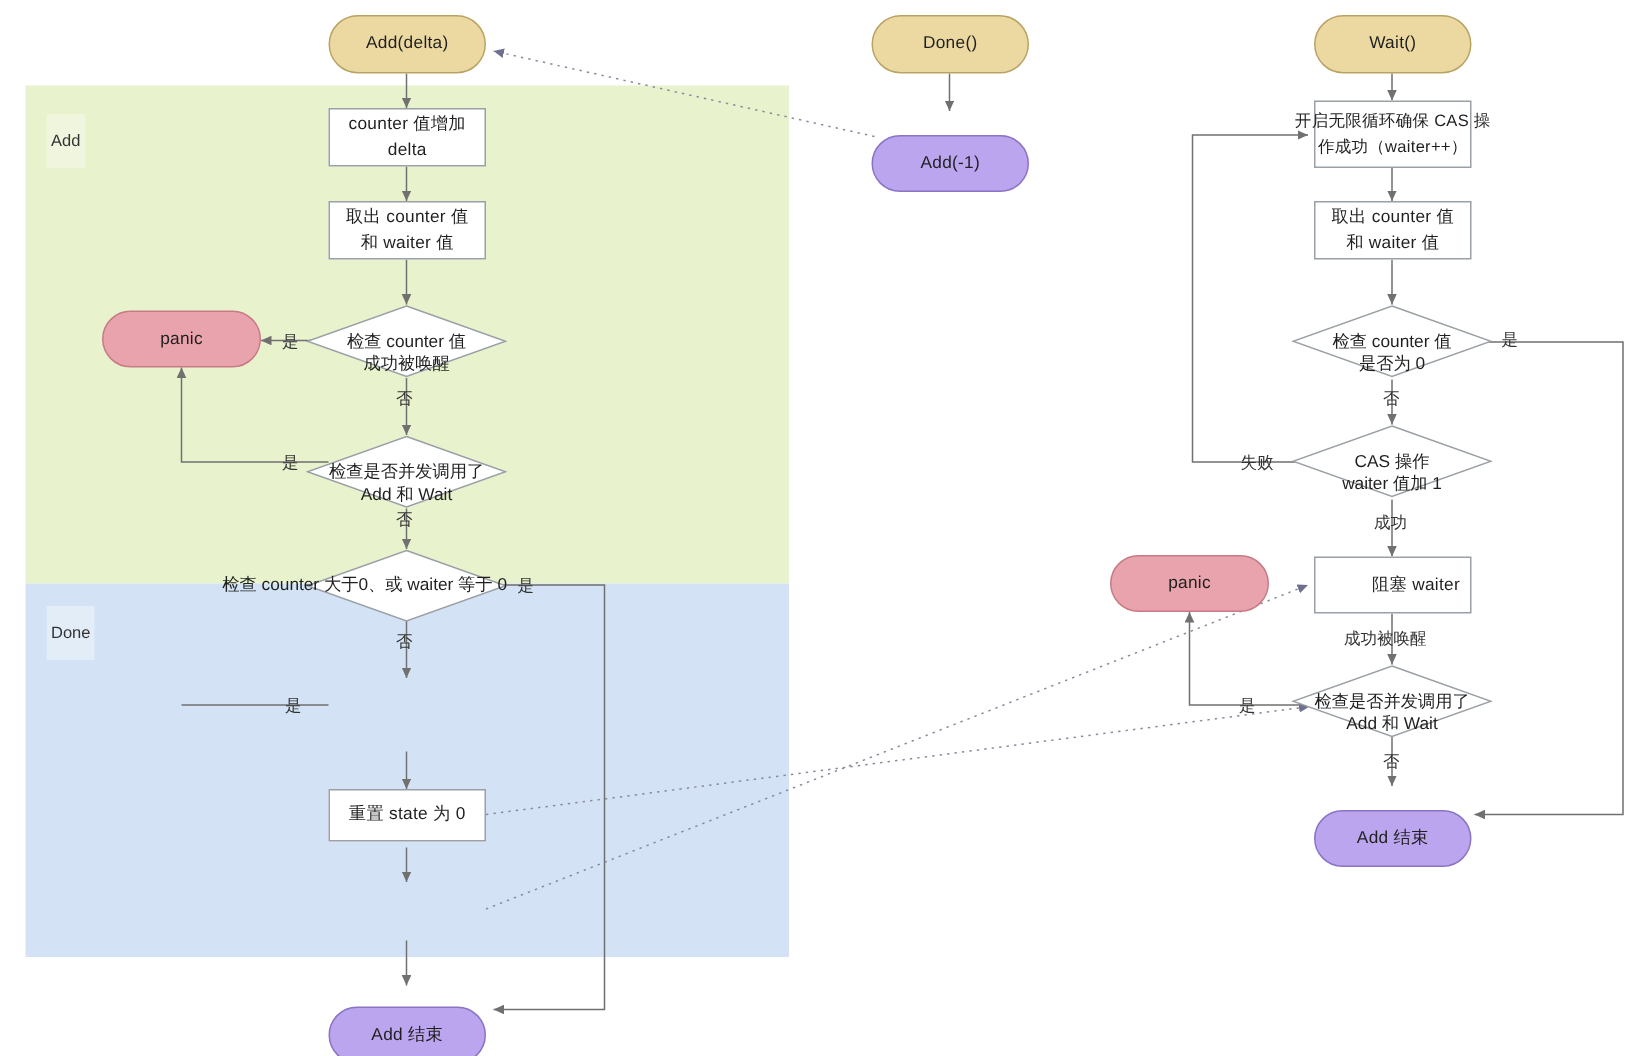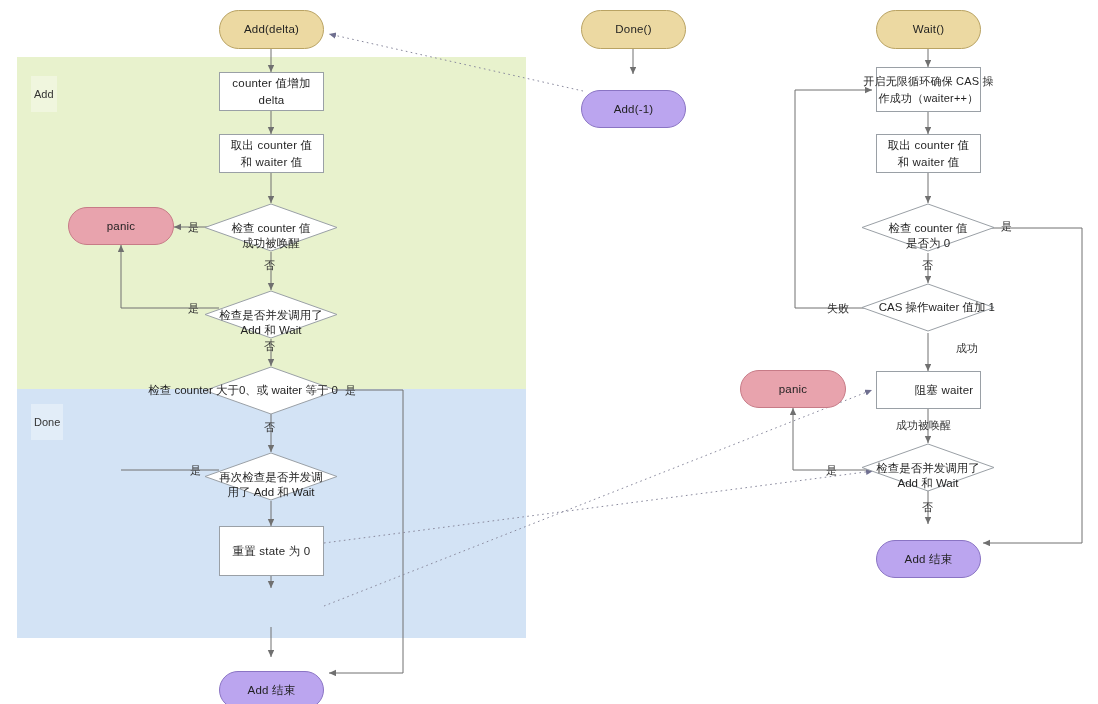--- a/index.html
+++ b/index.html
@@ -192,31 +192,22 @@
   <div class="diamond" style="left:204px; top:366px; width:134px; height:49px;">
     <svg width="134" height="49" viewBox="0 0 134 49">
       <polygon points="67,1 133,24.5 67,48 1,24.5" fill="#ffffff" stroke="#9aa0a6" stroke-width="1"></polygon>
     </svg>
     <div class="dtext" style="line-height:1.35;">
       <span>检查 counter 大于</span>
       <span>0、或 waiter 等于 0</span>
     </div>
   </div>
 
-  <div class="diamond" style="left:204px; top:452px; width:134px; height:49px;">
-    <svg width="134" height="49" viewBox="0 0 134 49">
-      <polygon points="67,1 133,24.5 67,48 1,24.5" fill="#ffffff" stroke="#9aa0a6" stroke-width="1"></polygon>
-    </svg>
-    <div class="dtext" style="flex-direction:column; line-height:1.35;">
-      <span>再次检查是否并发调</span>
-      <span>用了 Add 和 Wait</span>
-    </div>
-  </div>
-
-  <div class="node rect" style="left:219px; top:526px; width:105px; height:50px;">重置 state 为 0</div>
+
+  <div class="node rect" style="left:219px; top:526px; width:105px; height:35px;">重置 state 为 0</div>
 
 
   <div class="node stadium purple" style="left:219px; top:655px; width:105px; height:38px;">Add 结束</div>
 
   <div class="node stadium amber" style="left:581px; top:10px; width:105px; height:39px;">Done()</div>
 
   <div class="node stadium purple" style="left:581px; top:74px; width:105px; height:38px;">Add(-1)</div>
 
   <div class="node stadium amber" style="left:876px; top:10px; width:105px; height:39px;">Wait()</div>
 
@@ -237,21 +228,21 @@
     <div class="dtext" style="flex-direction:column; line-height:1.35;">
       <span>检查 counter 值</span>
       <span>是否为 0</span>
     </div>
   </div>
 
   <div class="diamond" style="left:861px; top:283px; width:134px; height:49px;">
     <svg width="134" height="49" viewBox="0 0 134 49">
       <polygon points="67,1 133,24.5 67,48 1,24.5" fill="#ffffff" stroke="#9aa0a6" stroke-width="1"></polygon>
     </svg>
-    <div class="dtext" style="flex-direction:row; line-height:1.35;">
+    <div class="dtext" style="flex-direction:column; line-height:1.35;">
       <span>CAS 操作</span>
       <span>waiter 值加 1</span>
     </div>
   </div>
 
   <div class="node stadium pink" style="left:740px; top:370px; width:106px; height:38px;">panic</div>
 
   <div class="node rect" style="left:876px; top:371px; width:105px; height:38px;padding-left:31px;">阻塞 waiter</div>
 
   <div class="diamond" style="left:861px; top:443px; width:134px; height:49px;">
@@ -274,20 +265,20 @@
 
   <div class="edge-label" style="left:345px; top:383px;">是</div>
   <div class="edge-label" style="left:264px; top:420px;">否</div>
 
   <div class="edge-label" style="left:190px; top:463px;">是</div>
 
   <div class="edge-label" style="left:1001px; top:219px;">是</div>
   <div class="edge-label" style="left:922px; top:258px;">否</div>
 
   <div class="edge-label" style="left:827px; top:301px;">失败</div>
-  <div class="edge-label" style="left:916px; top:341px;margin-left:40px;">成功</div>
+  <div class="edge-label" style="left:916px; top:341px;">成功</div>
 
   <div class="edge-label" style="left:896px; top:418px;">成功被唤醒</div>
 
   <div class="edge-label" style="left:826px; top:463px;">是</div>
   <div class="edge-label" style="left:922px; top:500px;">否</div>
 
 </div>
 
 </body></html>

